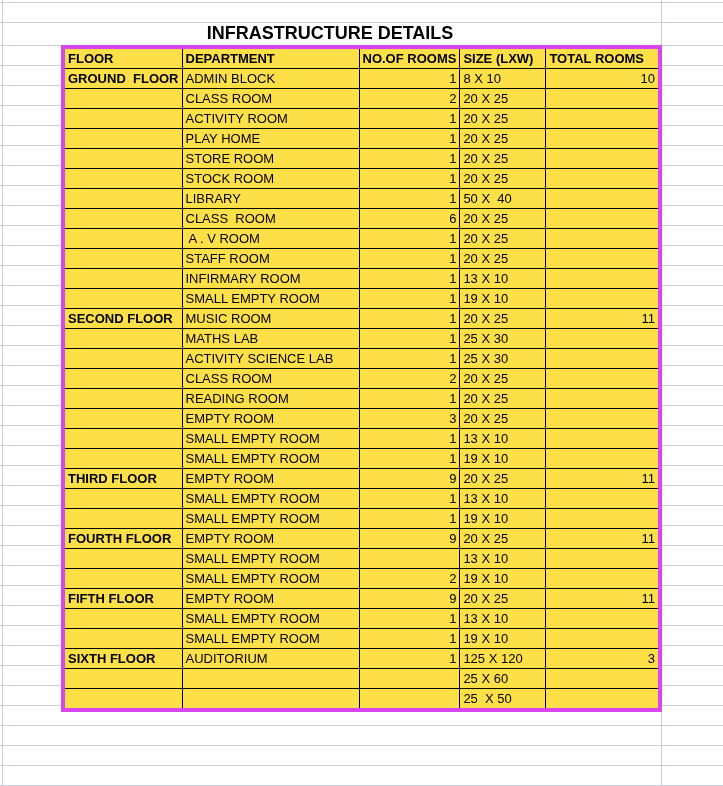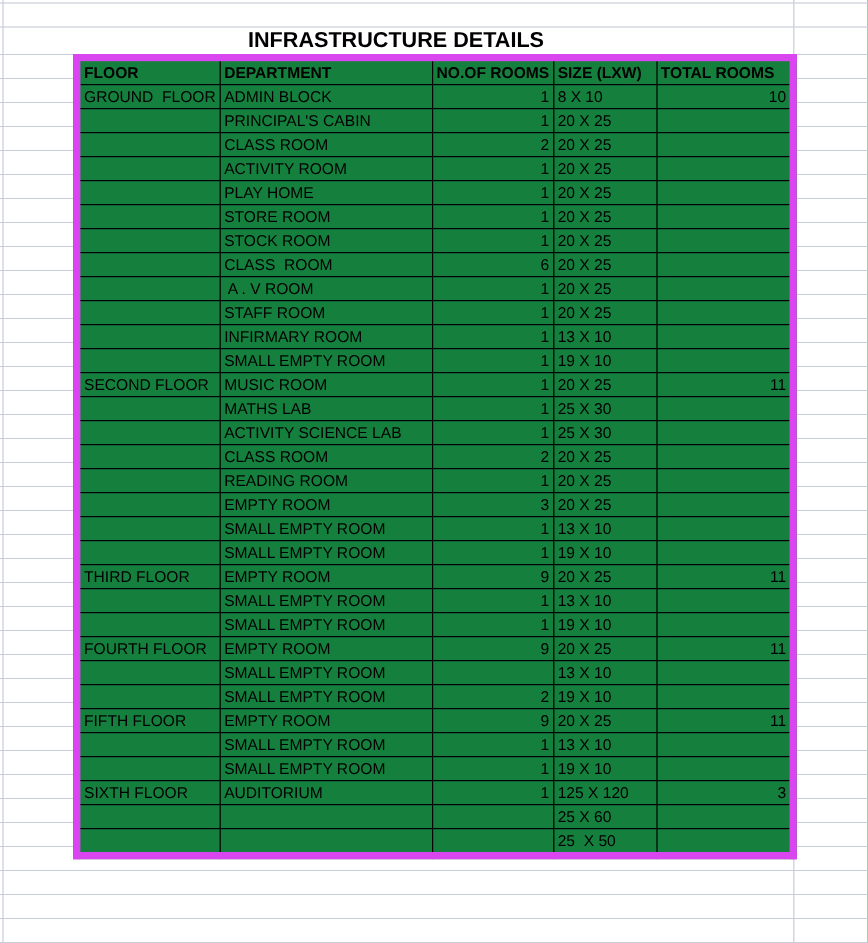--- a/index.html
+++ b/index.html
@@ -49,22 +49,22 @@
     font-weight: bold;
     font-size: 18px;
     z-index: 2;
     white-space: pre;
   }
   table.infra {
     position: absolute;
     left: 61px; top: 45px;
     border-collapse: collapse;
     table-layout: fixed;
-    background: #15803d;
-    border: 6px solid #d946ef;
+    background: #fde047;
+    border: 4px solid #d946ef;
     z-index: 1;
   }
   .infra th, .infra td {
     border: 1px solid #000000;
     height: 19px;
     line-height: 19px;
     padding: 0 3px;
     font-size: 13px;
     white-space: pre;
     overflow: hidden;
@@ -72,21 +72,21 @@
   }
   .infra th {
     text-align: left;
     font-weight: bold;
   }
   .col-floor-w { width: 110px; }
   .col-dept-w  { width: 177px; }
   .col-rooms-w { width: 93px;  }
   .col-size-w  { width: 86px;  }
   .col-total-w { width: 114px; }
-  td.col-floor { font-weight: normal; }
+  td.col-floor { font-weight: bold; }
   td.col-rooms, td.col-total { text-align: right; }
   td.col-dept, td.col-size, td.col-floor { text-align: left; }
 </style>
 </head>
 <body>
 
 <div class="sheet">
   <div class="hgrid"></div>
   <div class="hline" style="top:2px"></div>
   <div class="hline" style="top:22px"></div>
@@ -115,27 +115,20 @@
     <tbody>
         <tr>
     <td class="col-floor">GROUND  FLOOR</td>
     <td class="col-dept">ADMIN BLOCK</td>
     <td class="col-rooms">1</td>
     <td class="col-size">8 X 10</td>
     <td class="col-total">10</td>
   </tr>
         <tr>
     <td class="col-floor"></td>
-    <td class="col-dept">PRINCIPAL'S CABIN</td>
-    <td class="col-rooms">1</td>
-    <td class="col-size">20 X 25</td>
-    <td class="col-total"></td>
-  </tr>
-        <tr>
-    <td class="col-floor"></td>
     <td class="col-dept">CLASS ROOM</td>
     <td class="col-rooms">2</td>
     <td class="col-size">20 X 25</td>
     <td class="col-total"></td>
   </tr>
         <tr>
     <td class="col-floor"></td>
     <td class="col-dept">ACTIVITY ROOM</td>
     <td class="col-rooms">1</td>
     <td class="col-size">20 X 25</td>
@@ -153,20 +146,27 @@
     <td class="col-dept">STORE ROOM</td>
     <td class="col-rooms">1</td>
     <td class="col-size">20 X 25</td>
     <td class="col-total"></td>
   </tr>
         <tr>
     <td class="col-floor"></td>
     <td class="col-dept">STOCK ROOM</td>
     <td class="col-rooms">1</td>
     <td class="col-size">20 X 25</td>
+    <td class="col-total"></td>
+  </tr>
+        <tr>
+    <td class="col-floor"></td>
+    <td class="col-dept">LIBRARY</td>
+    <td class="col-rooms">1</td>
+    <td class="col-size">50 X  40</td>
     <td class="col-total"></td>
   </tr>
         <tr>
     <td class="col-floor"></td>
     <td class="col-dept">CLASS  ROOM</td>
     <td class="col-rooms">6</td>
     <td class="col-size">20 X 25</td>
     <td class="col-total"></td>
   </tr>
         <tr>

